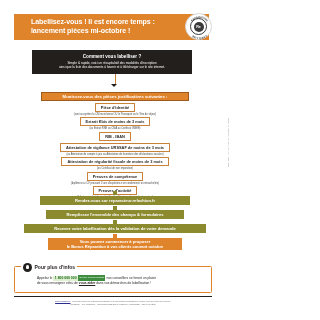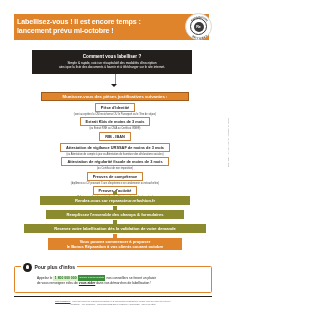--- a/index.html
+++ b/index.html
@@ -12,21 +12,21 @@
   }
 
   
   .header-banner{
     position:absolute; left:14px; top:14px; width:195px; height:26px;
     background:#e0842c;
     display:flex; align-items:center;
   }
   .header-text{
     color:#ffffff; font-weight:bold; font-size:7.1px; line-height:9.5px;
-    padding-left:3px; letter-spacing:-0.1px;
+    padding-left:17px; letter-spacing:-0.1px;
   }
   .header-line{ display:block; white-space:nowrap; }
 
   .logo-badge{
     position:absolute; left:185px; top:13px; width:27px; height:27px;
     border-radius:50%; background:#ffffff;
     border:0.7px solid #d8d8d8;
     display:flex; align-items:center; justify-content:center;
   }
   .logo-inner{
@@ -146,21 +146,21 @@
     writing-mode:vertical-rl; transform:rotate(180deg);
     font-size:2.3px; color:#8a8a8a; letter-spacing:0.1px; white-space:nowrap;
   }
 </style>
 </head>
 <body>
 
 <div class="header-banner">
   <div class="header-text">
     <span class="header-line">Labellisez-vous ! Il est encore temps :</span>
-    <span class="header-line">lancement prévu mi-octobre !</span>
+    <span class="header-line">lancement pièces mi-octobre !</span>
   </div>
 </div>
 
 <div class="logo-badge">
   <svg class="logo-arc" viewBox="0 0 27 27">
     <defs>
       <path id="arcTop" d="M 4,13.5 A 9.5,9.5 0 0 1 23,13.5"></path>
       <path id="arcBot" d="M 23.5,13.5 A 10,10 0 0 1 3.5,13.5"></path>
     </defs>
     <text><textPath href="#arcTop" startOffset="50%" text-anchor="middle">REPARATION</textPath></text>

